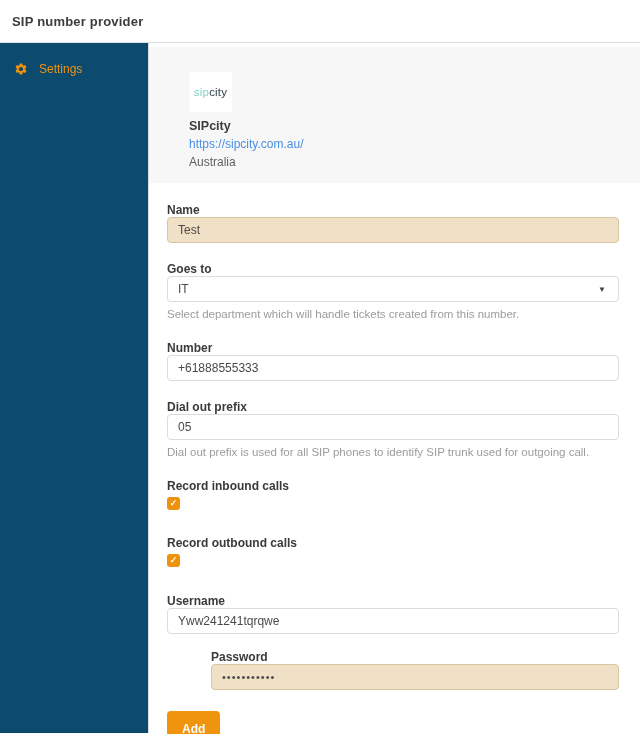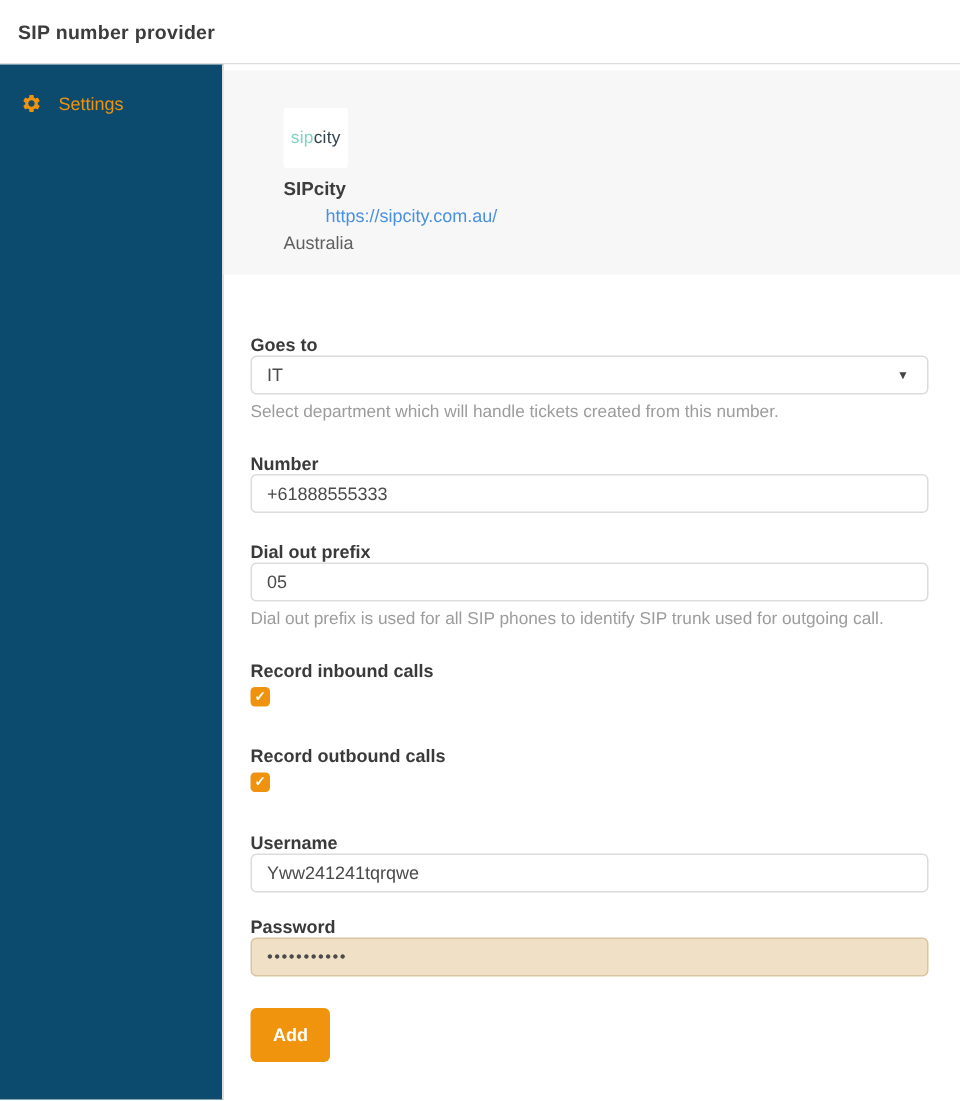--- a/index.html
+++ b/index.html
@@ -24,42 +24,42 @@
   
   .provider-card { margin-top: 4px; height: 136px; background: #f7f7f7;
                    padding: 25px 0 0 40px; }
   .logo-box { width: 43px; height: 40px; background: #ffffff; display: flex;
               align-items: center; justify-content: center; border-radius: 2px; }
   .logo-text { font-size: 11.5px; font-weight: bold; letter-spacing: .2px; }
   .logo-text .t1 { color: #7fd3c0; font-weight: normal; }
   .logo-text .t2 { color: #33424f; font-weight: normal; }
   .provider-name { margin-top: 7px; font-size: 12.5px; font-weight: bold; color: #3c3c3c; }
   .provider-url { display: block; margin-top: 4px; font-size: 12px; color: #4a90e2;
-                  text-decoration: none; margin-left: 28px; }
+                  text-decoration: none; }
   .provider-country { margin-top: 4px; font-size: 12px; color: #5f5f5f; }
 
   
   .form { padding: 21px 21px 0 18px; }
   .field-label { display: block; font-size: 12px; font-weight: bold; color: #3a3a3a;
                  line-height: 13px; }
   .text-input { display: block; width: 100%; height: 26px; margin-top: 0;
                 border: 1px solid #dcdcdc; border-radius: 4px; background: #ffffff;
                 padding: 0 10px; font-family: "Liberation Sans", sans-serif;
                 font-size: 12px; color: #4a4a4a; outline: none; }
   .text-input.autofill { background: #f0e0c5; border-color: #d9c5a2; }
   .password-input { font-size: 11px; letter-spacing: 1px; }
   .select-box { position: relative; width: 100%; height: 26px; border: 1px solid #dcdcdc;
                 border-radius: 4px; background: #ffffff; display: flex; align-items: center;
                 padding: 0 10px; font-size: 12px; color: #4a4a4a; cursor: pointer; }
   .select-caret { position: absolute; right: 12px; top: 50%; transform: translateY(-50%);
                   font-size: 8px; color: #444444; }
   .helper { margin-top: 5px; font-size: 11.5px; color: #9c9c9c; line-height: 14px; }
 
   .mt18 { margin-top: 20px; } .mt21 { margin-top: 21px; } .mt27 { margin-top: 27px; }
-  .mt28 { margin-top: 28px; } .mt17 { margin-top: 17px; }
+  .mt28 { margin-top: 28px; } .mt17 { margin-top: 17px; margin-left: 44px; }
 
   .checkbox { margin-top: 4px; width: 13px; height: 13px; background: #ef920d;
               border-radius: 3px; display: flex; align-items: center; justify-content: center;
               cursor: pointer; }
   .checkbox .mark { color: #ffffff; font-size: 9px; font-weight: bold; line-height: 13px; }
 
   .add-button { margin-top: 21px; min-width: 50px; height: 36px; padding: 0 15px;
                 background: #f0930d; color: #ffffff; border: none; border-radius: 4px;
                 font-family: "Liberation Sans", sans-serif; font-size: 12px; font-weight: bold;
                 cursor: pointer; }
@@ -90,20 +90,24 @@
       <div class="logo-box">
         <span class="logo-text"><span class="t1">sip</span><span class="t2">city</span></span>
       </div>
       <div class="provider-name">SIPcity</div>
       <a href="#" class="provider-url">https://sipcity.com.au/</a>
       <div class="provider-country">Australia</div>
     </div>
 
     <form class="form">
 
+      <div class="group">
+        <label class="field-label">Name</label>
+        <input class="text-input autofill" type="text" value="Test" style="">
+      </div>
 
       <div class="group mt18">
         <label class="field-label">Goes to</label>
         <div class="select-box">
           <span>IT</span>
           <span class="select-caret">▼</span>
         </div>
         <div class="helper">Select department which will handle tickets created from this number.</div>
       </div>
 

